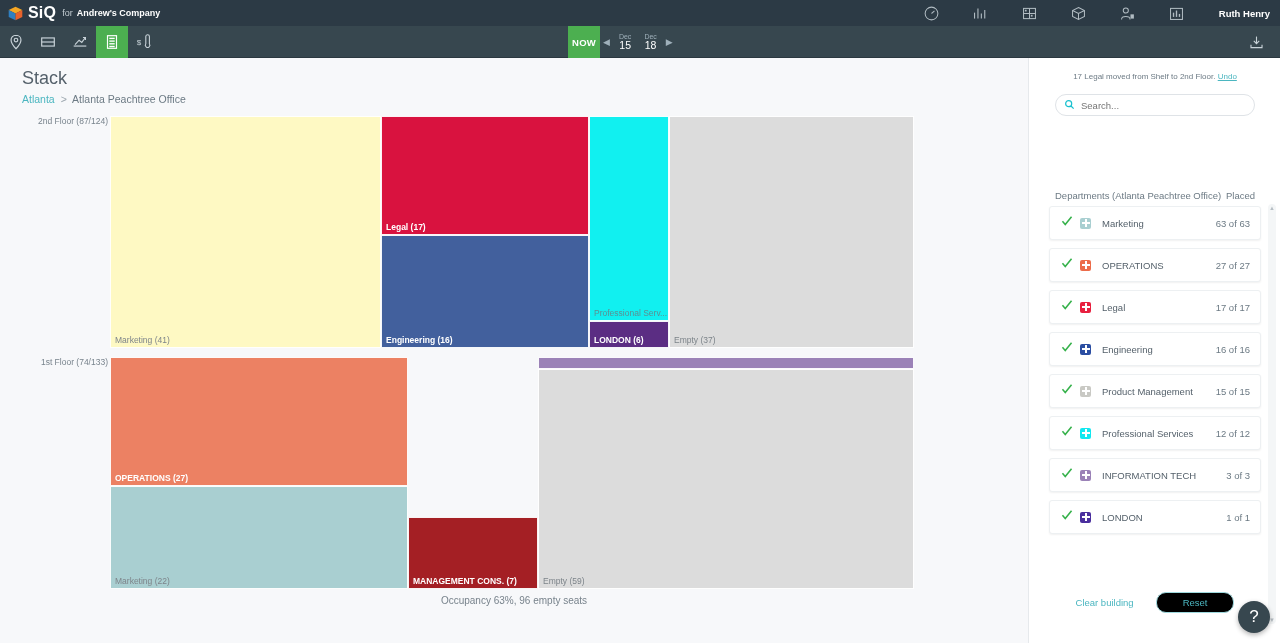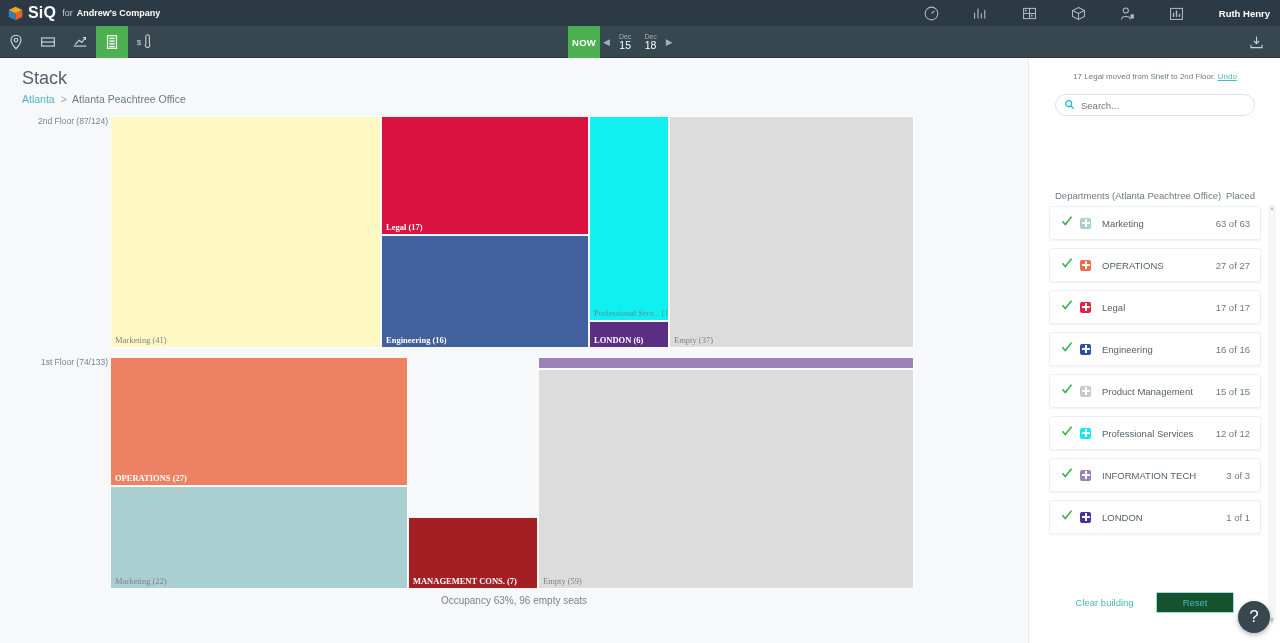--- a/index.html
+++ b/index.html
@@ -81,21 +81,20 @@
   
   .treemap { position: absolute; left: 110px; top: 58px; width: 804px; height: 473px; }
   .floor { position: absolute; left: 0; width: 804px; }
   .floor-label {
     position: absolute; right: 806px; font-size: 8.5px; color: #78838c;
     white-space: nowrap; text-align: right; width: 120px;
   }
   .cell {
     position: absolute; overflow: hidden;
     border: 1px solid rgba(255,255,255,.95);
-    font-family: Liberation Serif, serif;
   }
   .cell .cell-label {
     position: absolute; left: 4px; bottom: 2px; font-size: 8.5px;
     white-space: nowrap; line-height: 1.2;
   }
   .label-dark { color: #7d848a; }
   .label-light { color: #ffffff; font-weight: bold; }
   .label-teal { color: #5c8f92; }
 
   .occupancy {
@@ -163,22 +162,22 @@
     font-size: 6px; color: #b6bec4; }
   .rscroll .arr.up { top: 1px; }
   .rscroll .arr.dn { bottom: 1px; }
 
   .panel-actions {
     position: absolute; bottom: 30px; left: 0; width: 252px;
     display: flex; align-items: center; justify-content: center; gap: 22px;
   }
   .clear-link { font-size: 9.5px; color: #4bb6c0; cursor: pointer; }
   .reset-btn {
-    font-size: 9.5px; color: #4bb6c0; background: #14532d;
-    border: 1px solid #9fd9de; border-radius: 1px;
+    font-size: 9.5px; color: #4bb6c0; background: #000000;
+    border: 1px solid #9fd9de; border-radius: 10px;
     padding: 4px 26px; cursor: pointer;
     font-family: "Liberation Sans", sans-serif;
   }
 
   .help-fab {
     position: absolute; right: 10px; bottom: 10px;
     width: 32px; height: 32px; border-radius: 50%;
     background: #37474f; color: #fff;
     display: flex; align-items: center; justify-content: center;
     font-size: 17px; cursor: pointer;

